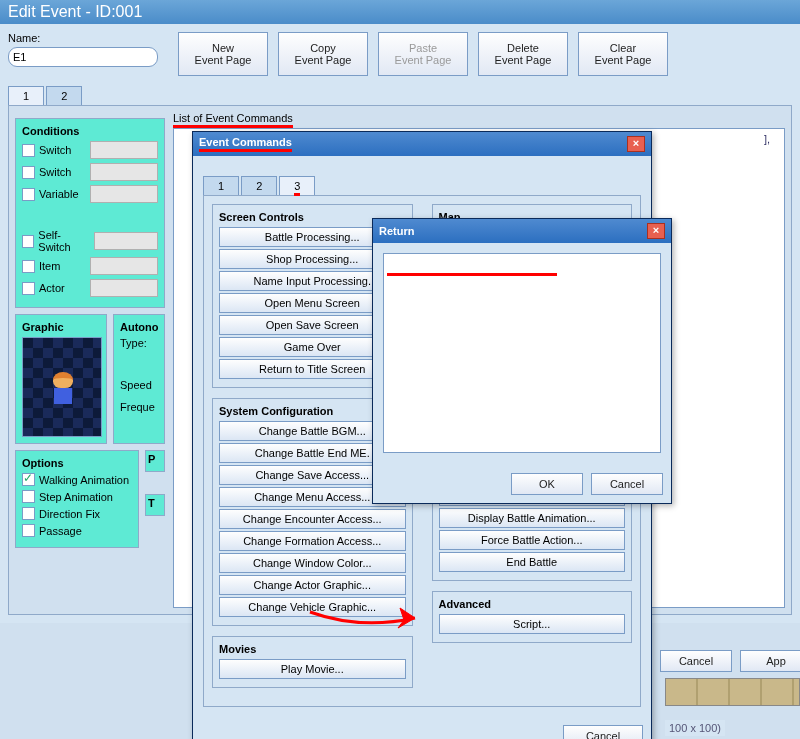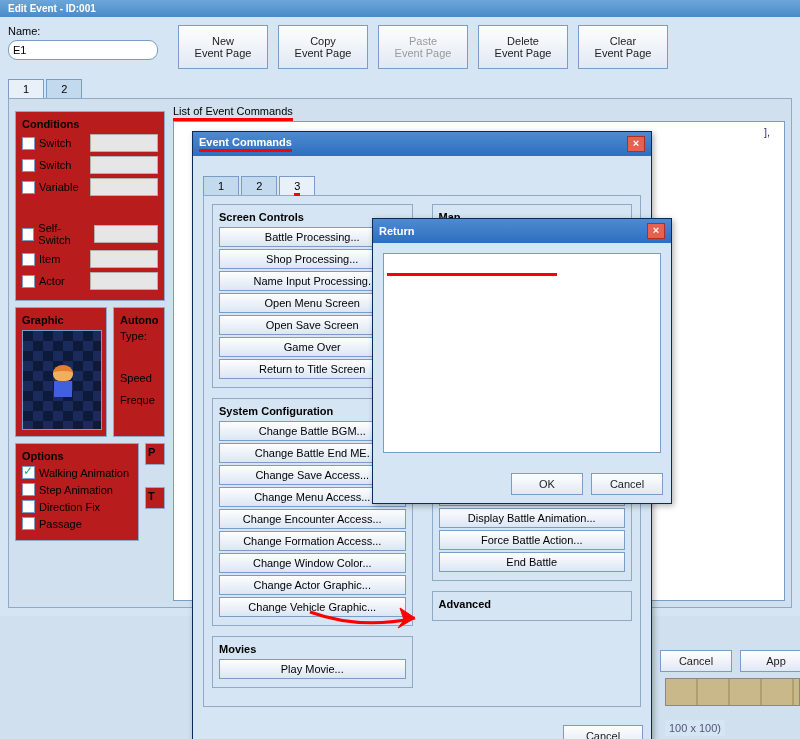--- a/index.html
+++ b/index.html
@@ -1,35 +1,35 @@
 <!DOCTYPE html>
 <html><head>
 <meta charset="utf-8">
 <style>
 * { box-sizing: border-box; margin: 0; padding: 0; font-family: Tahoma, sans-serif; font-size: 11px; }
 body { background: #d0e0ef; width: 800px; height: 739px; overflow: hidden; position: relative; }
 
 
-.titlebar { background: linear-gradient(#6ba6d8, #4a8cc9); color: #fff; padding: 3px 8px; font-weight: bold; font-size: 10px; }
+.titlebar { background: linear-gradient(#6ba6d8, #4a8cc9); color: #fff; padding: 3px 8px; font-weight: normal; font-size: 16px; }
 .edit-body { background: #d5e5f3; padding: 8px; }
 
 .label { color: #000; margin-bottom: 3px; display: block; }
 .textbox { background: #fff; border: 1px solid #7a9cc6; padding: 2px 4px; height: 20px; }
 
 .btn { background: linear-gradient(#fefefe, #e1e8f4); border: 1px solid #7a9cc6; padding: 4px 8px; text-align: center; cursor: pointer; min-width: 72px; color: #222; }
 .btn.disabled { color: #9a9a9a; }
 
 .toolbar { display: flex; gap: 10px; align-items: flex-start; }
 .toolbar .btn { width: 90px; height: 44px; display: flex; flex-direction: column; justify-content: center; line-height: 1.1; }
 
 .tabs { display: flex; margin-top: 10px; }
 .tab { border: 1px solid #7a9cc6; border-bottom: none; padding: 3px 14px; background: #c3d9ee; margin-right: 2px; cursor: pointer; }
 .tab.active { background: #e8f0fa; }
 
-.fieldset { border: 1px solid #8fa9c9; background: #b91c1c; padding: 6px; margin-top: 6px; }
+.fieldset { border: 1px solid #8fa9c9; background: #5eead4; padding: 6px; margin-top: 6px; }
 .fieldset .legend { font-weight: bold; color: #000; margin-bottom: 4px; }
 
 .check-row { display: flex; align-items: center; gap: 4px; margin: 4px 0; }
 .check { width: 13px; height: 13px; border: 1px solid #7a9cc6; background: #fff; display: inline-block; position: relative; }
 .check.checked::after { content: "✓"; color: #2a6; position: absolute; top: -3px; left: 0; font-size: 12px; }
 .small-input { background: #e6e6e6; border: 1px solid #b0b0b0; width: 68px; height: 18px; margin-left: auto; }
 
 .underline-red { border-bottom: 3px solid #ff0000; padding-bottom: 1px; }
 
 
@@ -246,20 +246,21 @@
           </div>
           <div style="height:242px"></div>
           <div class="cmd-group" style="border-top:none;">
             <button class="cmd-btn">Display Hidden Enemy...</button>
             <button class="cmd-btn">Display Battle Animation...</button>
             <button class="cmd-btn">Force Battle Action...</button>
             <button class="cmd-btn">End Battle</button>
           </div>
           <div class="cmd-group">
             <div class="grp-title">Advanced</div>
+            <button class="cmd-btn">Script...</button>
           </div>
         </div>
       </div>
     </div>
   </div>
   <div class="dlg-footer">
     <button class="btn" style="width:80px">Cancel</button>
   </div>
 </div>
 

